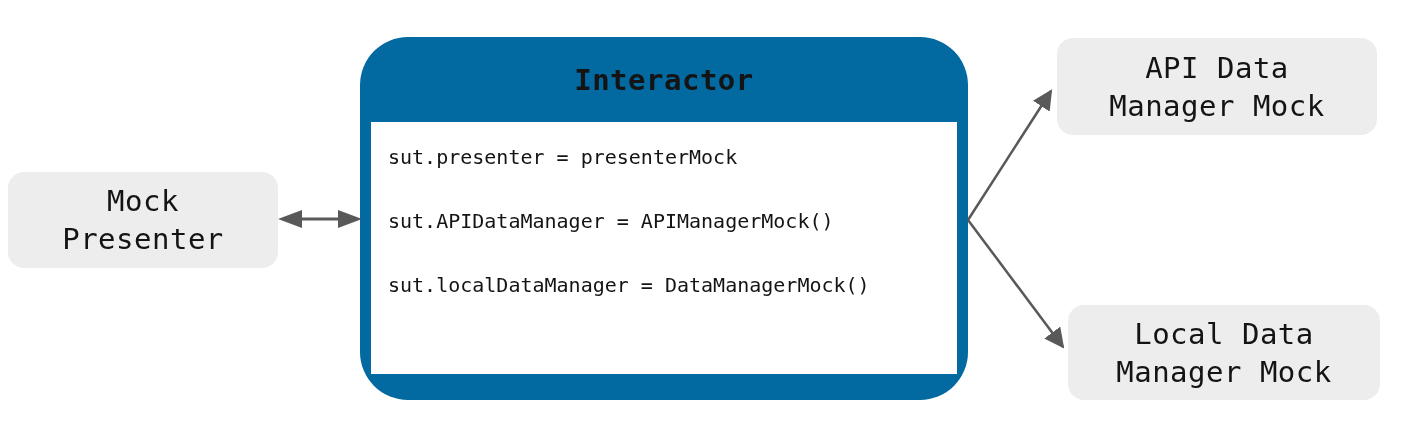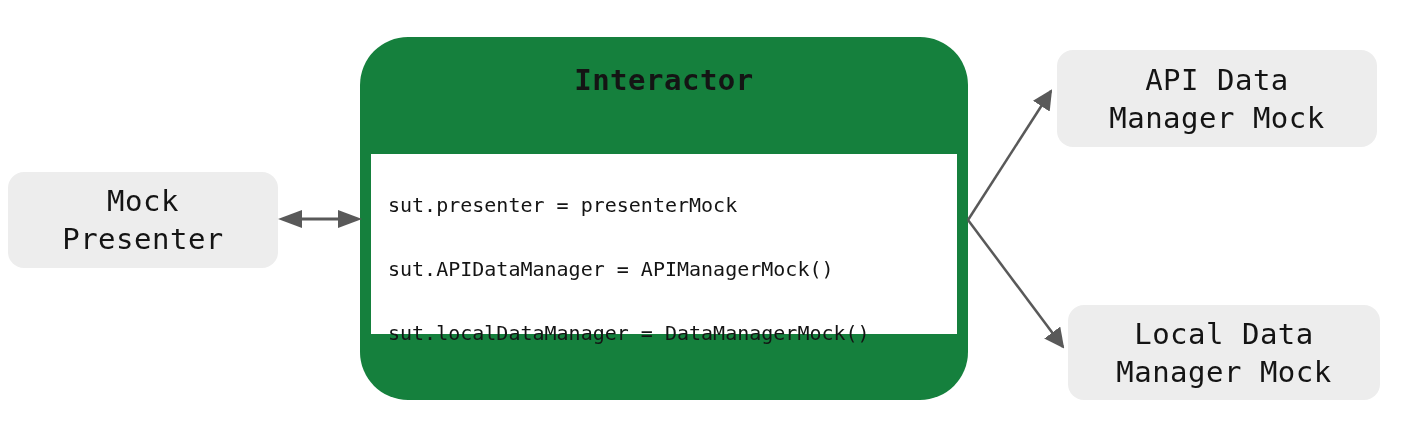--- a/index.html
+++ b/index.html
@@ -35,46 +35,45 @@
     line-height: 38px;
     letter-spacing: 0.5px;
   }
   .node span { display: block; }
   .interactor {
     position: absolute;
     left: 360px;
     top: 37px;
     width: 608px;
     height: 363px;
-    background: #15803d;
+    background: #0369a1;
     border-radius: 48px;
   }
   .interactor-title {
     position: absolute;
     left: 0;
     top: 0;
     width: 100%;
     height: 85px;
     display: flex;
     align-items: center;
     justify-content: center;
     font-size: 29px;
     font-weight: bold;
     letter-spacing: 0.5px;
   }
   .code-panel {
     position: absolute;
     left: 11px;
     top: 85px;
     width: 586px;
-    height: 180px;
+    height: 252px;
     background: #ffffff;
-    padding-top: 19px;
+    padding-top: 3px;
     box-sizing: border-box;
-    margin-top: 32px;
   }
   .code-line {
     font-size: 20px;
     line-height: 64px;
     padding-left: 17px;
     white-space: pre;
   }
 </style>
 </head>
 <body>
@@ -88,21 +87,21 @@
 
   <div class="interactor">
     <div class="interactor-title">Interactor</div>
     <div class="code-panel">
       <div class="code-line">sut.presenter = presenterMock</div>
       <div class="code-line">sut.APIDataManager = APIManagerMock()</div>
       <div class="code-line">sut.localDataManager = DataManagerMock()</div>
     </div>
   </div>
 
-  <div class="node" style="left:1057px; top:38px; width:320px; height:97px;margin-top:12px;">
+  <div class="node" style="left:1057px; top:38px; width:320px; height:97px;">
     <span>API Data</span>
     <span>Manager Mock</span>
   </div>
 
   <div class="node" style="left:1068px; top:305px; width:312px; height:95px;text-align:right;">
     <span>Local Data</span>
     <span>Manager Mock</span>
   </div>
 
   <svg class="overlay" width="1404" height="436" viewBox="0 0 1404 436" xmlns="http://www.w3.org/2000/svg">

